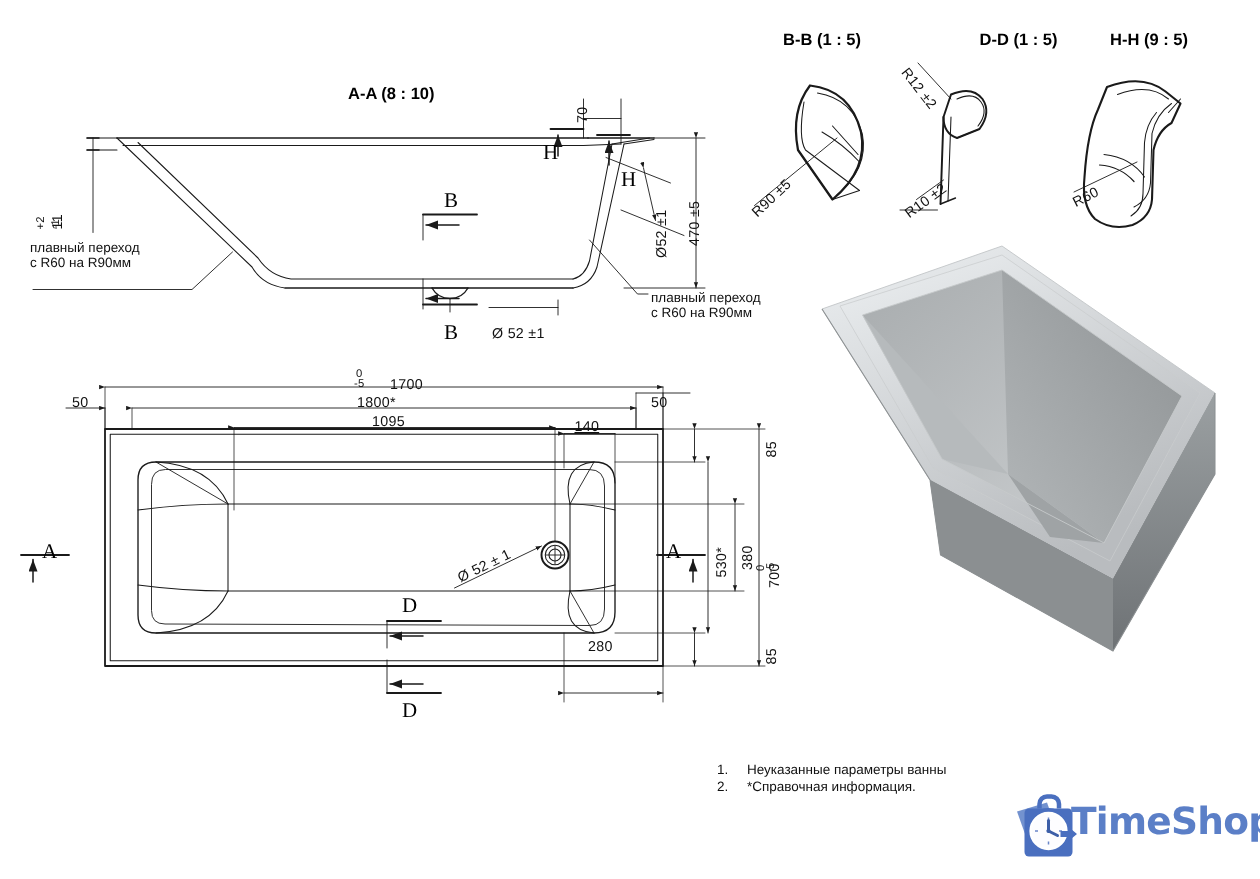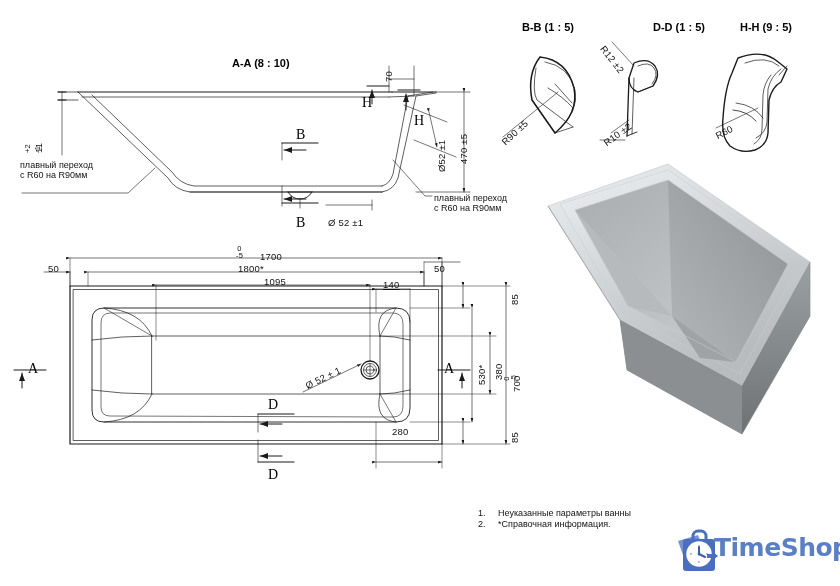--- a/index.html
+++ b/index.html
@@ -351,21 +351,21 @@
 <div class="lbl dim" style="left:236px;top:245px;text-align:center;">
   <span class="tol" style="vertical-align:middle;">
     <span>0</span><br>
     <span>-5</span>
   </span>
 </div>
 <div class="lbl dim" style="left:212px;top:252px;margin-left:48px;">1700</div>
 
 <div class="lbl dim" style="left:238px;top:264px;">1800*</div>
 
-<div class="lbl dim" style="left:264px;top:277px;">1095</div>
+<div class="lbl dim" style="left:248px;top:277px;">1095</div>
 
 <div class="lbl dim" style="left:48px;top:264px;">50</div>
 <div class="lbl dim" style="left:434px;top:264px;">50</div>
 
 <div class="lbl dim" style="left:383px;top:280px;text-decoration:underline;">140</div>
 
 <div class="lbl dim rot90" style="left:510px;top:305px;">85</div>
 <div class="lbl dim rot90" style="left:510px;top:443px;">85</div>
 
 <div class="lbl dim rot90" style="left:494px;top:380px;">380</div>

